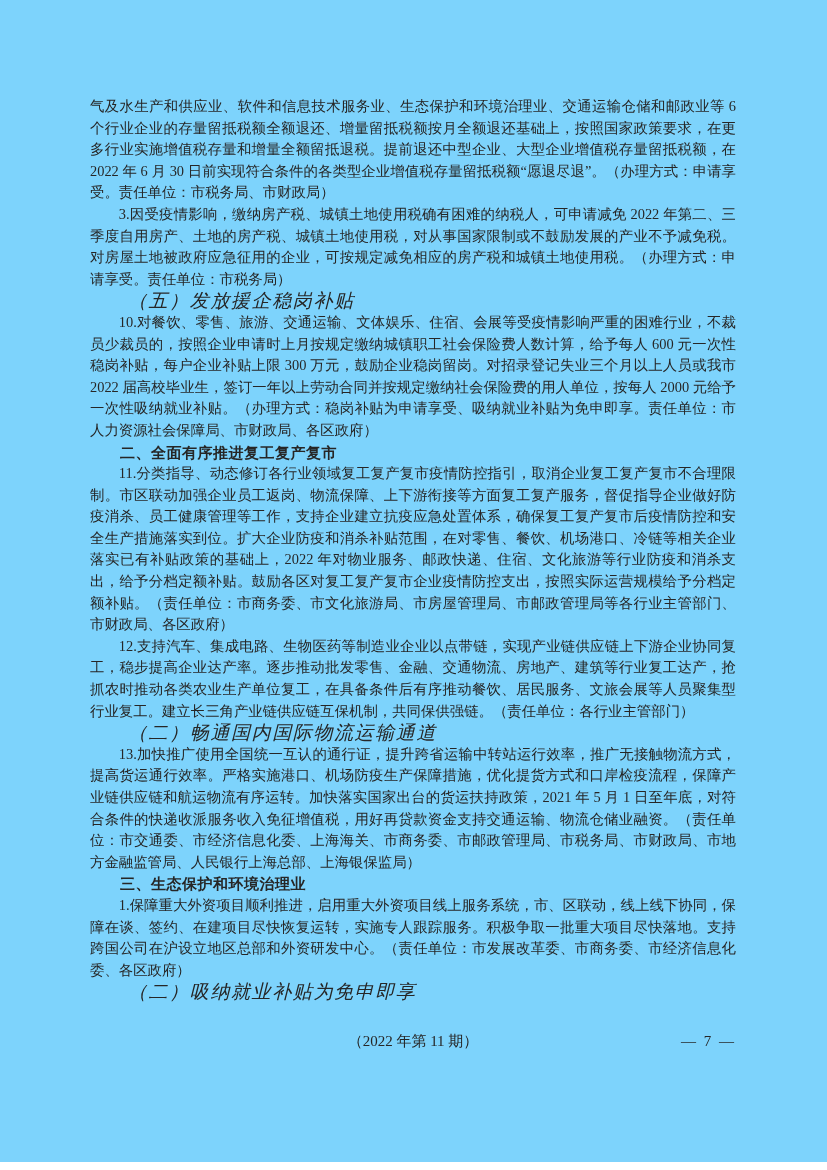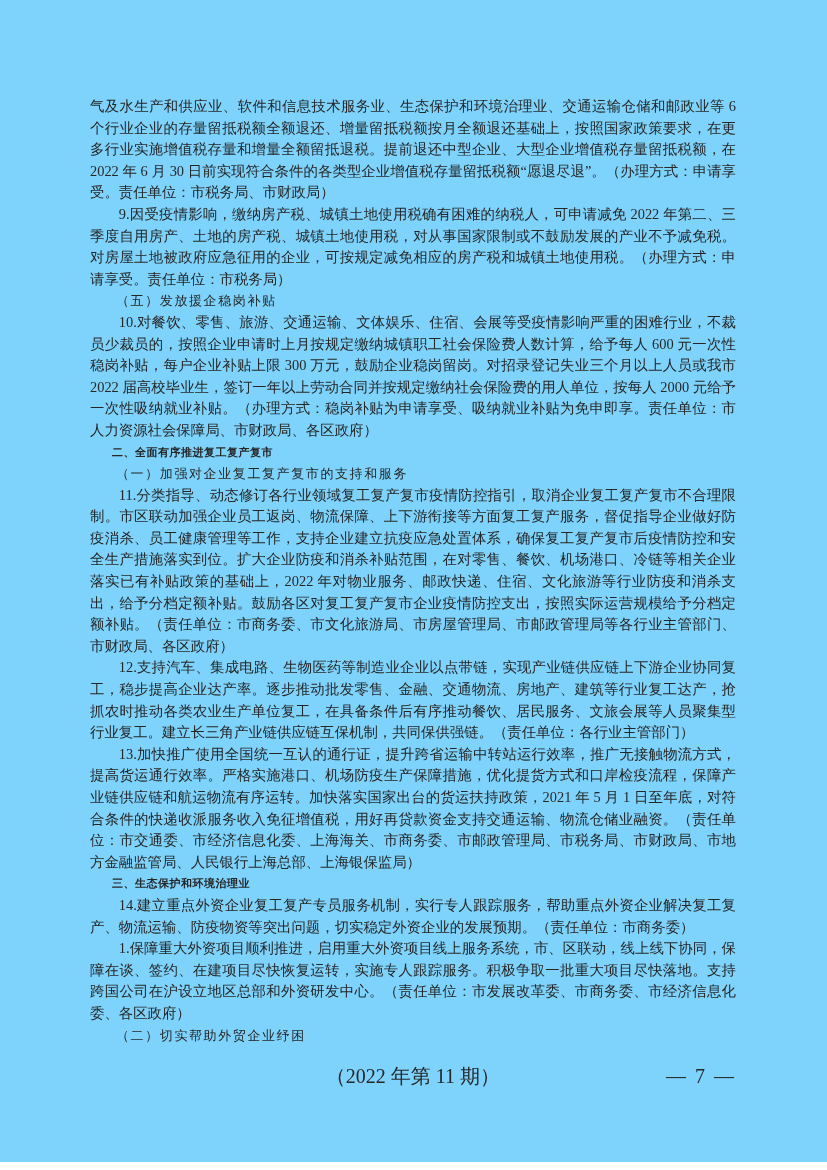--- a/index.html
+++ b/index.html
@@ -29,63 +29,63 @@
     margin: 0;
     padding: 0;
     text-indent: 2em;
   }
   .doc-body p.cont {
     text-indent: 0;
   }
   .doc-body p.section {
     font-family: "Liberation Sans", "DejaVu Sans", sans-serif;
     font-weight: bold;
-    font-size: 11px;
+    font-size: 15px;
     letter-spacing: 0.5px;
   }
   .doc-body p.subsection {
     letter-spacing: 1.6px;
-    font-size: 13px;
+    font-size: 19px;
+    font-style: italic;
   }
   .footer {
     position: absolute;
     left: 90px;
     width: 646px;
-    top: 1066px;
-    font-size: 20px;
+    top: 1031px;
+    font-size: 15px;
     line-height: 20px;
   }
   .footer .issue {
     display: block;
     text-align: center;
   }
   .footer .pagenum {
     position: absolute;
     right: 0;
     top: 0;
     letter-spacing: 2px;
   }
 </style>
 </head>
 <body>
 
 <div class="page">
   <div class="doc-body">
     <p class="cont">气及水生产和供应业、软件和信息技术服务业、生态保护和环境治理业、交通运输仓储和邮政业等 6 个行业企业的存量留抵税额全额退还、增量留抵税额按月全额退还基础上，按照国家政策要求，在更多行业实施增值税存量和增量全额留抵退税。提前退还中型企业、大型企业增值税存量留抵税额，在 2022 年 6 月 30 日前实现符合条件的各类型企业增值税存量留抵税额“愿退尽退”。（办理方式：申请享受。责任单位：市税务局、市财政局）</p>
-    <p>9.因受疫情影响，缴纳房产税、城镇土地使用税确有困难的纳税人，可申请减免 2022 年第二、三季度自用房产、土地的房产税、城镇土地使用税，对从事国家限制或不鼓励发展的产业不予减免税。对房屋土地被政府应急征用的企业，可按规定减免相应的房产税和城镇土地使用税。（办理方式：申请享受。责任单位：市税务局）</p>
+    <p>3.因受疫情影响，缴纳房产税、城镇土地使用税确有困难的纳税人，可申请减免 2022 年第二、三季度自用房产、土地的房产税、城镇土地使用税，对从事国家限制或不鼓励发展的产业不予减免税。对房屋土地被政府应急征用的企业，可按规定减免相应的房产税和城镇土地使用税。（办理方式：申请享受。责任单位：市税务局）</p>
     <p class="subsection">（五）发放援企稳岗补贴</p>
     <p>10.对餐饮、零售、旅游、交通运输、文体娱乐、住宿、会展等受疫情影响严重的困难行业，不裁员少裁员的，按照企业申请时上月按规定缴纳城镇职工社会保险费人数计算，给予每人 600 元一次性稳岗补贴，每户企业补贴上限 300 万元，鼓励企业稳岗留岗。对招录登记失业三个月以上人员或我市 2022 届高校毕业生，签订一年以上劳动合同并按规定缴纳社会保险费的用人单位，按每人 2000 元给予一次性吸纳就业补贴。（办理方式：稳岗补贴为申请享受、吸纳就业补贴为免申即享。责任单位：市人力资源社会保障局、市财政局、各区政府）</p>
     <p class="section">二、全面有序推进复工复产复市</p>
-    <p class="subsection">（一）加强对企业复工复产复市的支持和服务</p>
     <p>11.分类指导、动态修订各行业领域复工复产复市疫情防控指引，取消企业复工复产复市不合理限制。市区联动加强企业员工返岗、物流保障、上下游衔接等方面复工复产服务，督促指导企业做好防疫消杀、员工健康管理等工作，支持企业建立抗疫应急处置体系，确保复工复产复市后疫情防控和安全生产措施落实到位。扩大企业防疫和消杀补贴范围，在对零售、餐饮、机场港口、冷链等相关企业落实已有补贴政策的基础上，2022 年对物业服务、邮政快递、住宿、文化旅游等行业防疫和消杀支出，给予分档定额补贴。鼓励各区对复工复产复市企业疫情防控支出，按照实际运营规模给予分档定额补贴。（责任单位：市商务委、市文化旅游局、市房屋管理局、市邮政管理局等各行业主管部门、市财政局、各区政府）</p>
     <p>12.支持汽车、集成电路、生物医药等制造业企业以点带链，实现产业链供应链上下游企业协同复工，稳步提高企业达产率。逐步推动批发零售、金融、交通物流、房地产、建筑等行业复工达产，抢抓农时推动各类农业生产单位复工，在具备条件后有序推动餐饮、居民服务、文旅会展等人员聚集型行业复工。建立长三角产业链供应链互保机制，共同保供强链。（责任单位：各行业主管部门）</p>
+    <p class="subsection">（二）畅通国内国际物流运输通道</p>
     <p>13.加快推广使用全国统一互认的通行证，提升跨省运输中转站运行效率，推广无接触物流方式，提高货运通行效率。严格实施港口、机场防疫生产保障措施，优化提货方式和口岸检疫流程，保障产业链供应链和航运物流有序运转。加快落实国家出台的货运扶持政策，2021 年 5 月 1 日至年底，对符合条件的快递收派服务收入免征增值税，用好再贷款资金支持交通运输、物流仓储业融资。（责任单位：市交通委、市经济信息化委、上海海关、市商务委、市邮政管理局、市税务局、市财政局、市地方金融监管局、人民银行上海总部、上海银保监局）</p>
     <p class="section">三、生态保护和环境治理业</p>
-    <p>14.建立重点外资企业复工复产专员服务机制，实行专人跟踪服务，帮助重点外资企业解决复工复产、物流运输、防疫物资等突出问题，切实稳定外资企业的发展预期。（责任单位：市商务委）</p>
     <p>1.保障重大外资项目顺利推进，启用重大外资项目线上服务系统，市、区联动，线上线下协同，保障在谈、签约、在建项目尽快恢复运转，实施专人跟踪服务。积极争取一批重大项目尽快落地。支持跨国公司在沪设立地区总部和外资研发中心。（责任单位：市发展改革委、市商务委、市经济信息化委、各区政府）</p>
-    <p class="subsection">（二）切实帮助外贸企业纾困</p>
+    <p class="subsection">（二）吸纳就业补贴为免申即享</p>
   </div>
 
   <div class="footer">
     <span class="issue">（2022 年第 11 期）</span>
     <span class="pagenum">— 7 —</span>
   </div>
 </div>
 
 </body></html>

